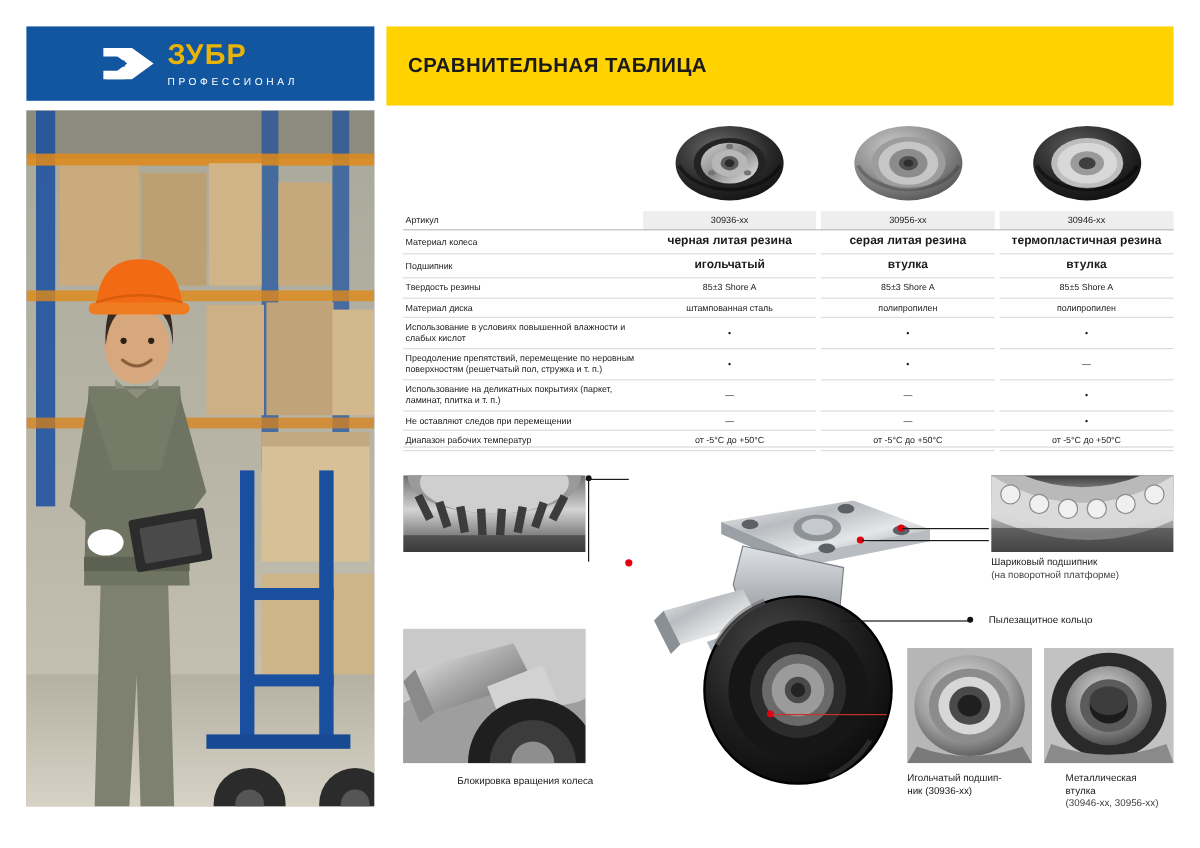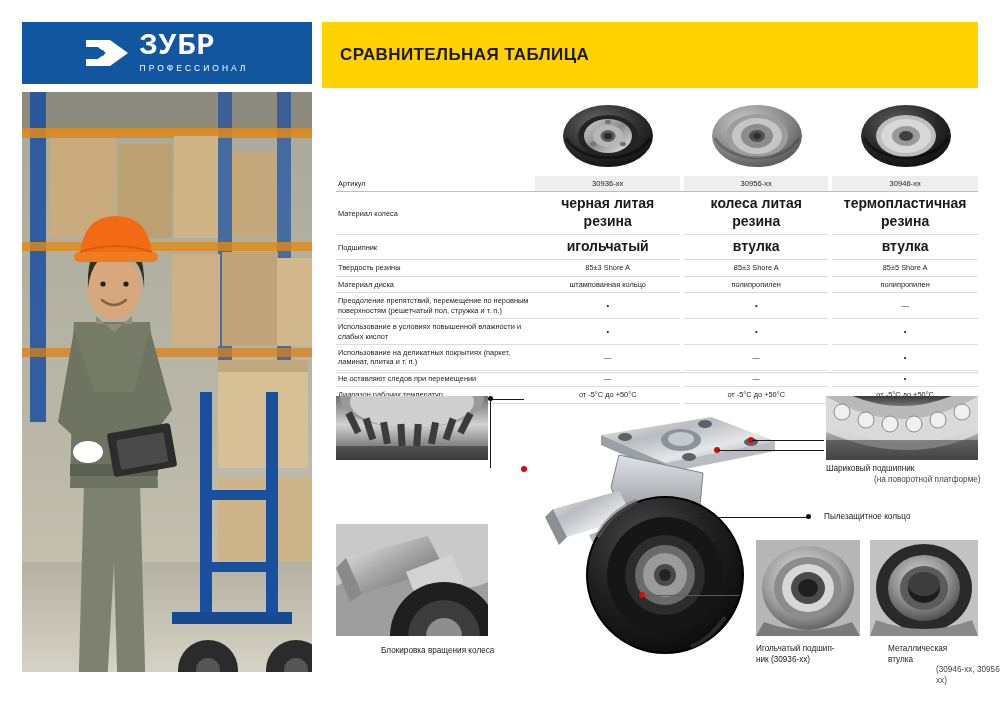--- a/index.html
+++ b/index.html
@@ -23,23 +23,22 @@
     background:#1256a0;
     display:flex; align-items:center; justify-content:center;
   }
   .logo-inner { display:flex; align-items:center; gap:10px; }
   .logo-arrow {
     width:44px; height:30px; position:relative;
   }
   .logo-arrow svg { display:block; }
   .logo-text { display:flex; flex-direction:column; align-items:flex-start; }
   .logo-word {
-    color:#ffffff; font-size:30px; font-weight:bold; letter-spacing:1px;
+    color:#eab308; font-size:24px; font-weight:bold; letter-spacing:1px;
     line-height:28px;
-    font-family:Liberation Mono, monospace;
   }
   .logo-sub {
     color:#ffffff; font-size:8.5px; letter-spacing:3px; line-height:12px;
     margin-top:2px;
   }
 
   .title-bar {
     position:absolute; left:322px; top:22px; width:656px; height:66px;
     background:#ffd200;
     display:flex; align-items:center;
@@ -83,36 +82,36 @@
     font-size:7.4px; color:#1a1a1a; padding:3px 4px; vertical-align:middle;
     border-bottom:1px solid #dcdcdc;
     line-height:1.28;
   }
   table.cmp td.lbl { width:202px; text-align:left; padding-left:2px; }
   table.cmp td.val { width:146px; text-align:center; }
   table.cmp td.sp { width:4px; padding:0; border-bottom:none; }
   table.cmp tr.head td { border-bottom:1px solid #bdbdbd; }
   table.cmp td.art { background:#eeeeee; font-size:7.6px; padding:0; }
   table.cmp td.lbl.art-lbl { background:transparent; font-weight:normal; }
-  table.cmp td.bold { font-weight:bold; font-size:14px; }
+  table.cmp td.bold { font-weight:bold; font-size:10px; }
   .dot { font-size:10px; line-height:8px; color:#333; }
   .dash { font-size:9px; color:#555; }
   .hr-top {
     position:absolute; left:336px; top:372px; width:642px; height:1px;
     background:#d8d8d8;
   }
 
   .cimg {
     position:absolute; overflow:hidden; background:#cfcfcf;
   }
   .cimg svg { display:block; }
   .ctext {
     position:absolute; font-size:8.2px; line-height:1.3; color:#1a1a1a;
   }
-  .ctext .sub { color:#444;margin-left:48px; }
+  .ctext .sub { color:#444; }
 
   .leader { position:absolute; background:#1a1a1a; }
   .reddot {
     position:absolute; width:6px; height:6px; border-radius:50%;
     background:#e3000f;
   }
   .blackdot {
     position:absolute; width:5px; height:5px; border-radius:50%;
     background:#111;
   }
@@ -305,21 +304,21 @@
           <td class="val art">30936-хх</td>
           <td class="sp"></td>
           <td class="val art">30956-хх</td>
           <td class="sp"></td>
           <td class="val art">30946-хх</td>
         </tr>
         <tr>
           <td class="lbl">Материал колеса</td>
           <td class="val bold">черная литая резина</td>
           <td class="sp"></td>
-          <td class="val bold">колеса литая резина</td>
+          <td class="val bold">серая литая резина</td>
           <td class="sp"></td>
           <td class="val bold">термопластичная резина</td>
         </tr>
         <tr>
           <td class="lbl">Подшипник</td>
           <td class="val bold">игольчатый</td>
           <td class="sp"></td>
           <td class="val bold">втулка</td>
           <td class="sp"></td>
           <td class="val bold">втулка</td>
@@ -327,41 +326,41 @@
         <tr>
           <td class="lbl">Твердость резины</td>
           <td class="val">85±3 Shore A</td>
           <td class="sp"></td>
           <td class="val">85±3 Shore A</td>
           <td class="sp"></td>
           <td class="val">85±5 Shore A</td>
         </tr>
         <tr>
           <td class="lbl">Материал диска</td>
-          <td class="val">штампованная кольцо</td>
+          <td class="val">штампованная сталь</td>
           <td class="sp"></td>
           <td class="val">полипропилен</td>
           <td class="sp"></td>
           <td class="val">полипропилен</td>
         </tr>
         <tr>
+          <td class="lbl">Использование в условиях повышенной влажности и слабых кислот</td>
+          <td class="val dot">•</td>
+          <td class="sp"></td>
+          <td class="val dot">•</td>
+          <td class="sp"></td>
+          <td class="val dot">•</td>
+        </tr>
+        <tr>
           <td class="lbl">Преодоление препятствий, перемещение по неровным поверхностям (решетчатый пол, стружка и т. п.)</td>
           <td class="val dot">•</td>
           <td class="sp"></td>
           <td class="val dot">•</td>
           <td class="sp"></td>
           <td class="val dash">—</td>
-        </tr>
-        <tr>
-          <td class="lbl">Использование в условиях повышенной влажности и слабых кислот</td>
-          <td class="val dot">•</td>
-          <td class="sp"></td>
-          <td class="val dot">•</td>
-          <td class="sp"></td>
-          <td class="val dot">•</td>
         </tr>
         <tr>
           <td class="lbl">Использование на деликатных покрытиях (паркет, ламинат, плитка и т. п.)</td>
           <td class="val dash">—</td>
           <td class="sp"></td>
           <td class="val dash">—</td>
           <td class="sp"></td>
           <td class="val dot">•</td>
         </tr>
         <tr>

